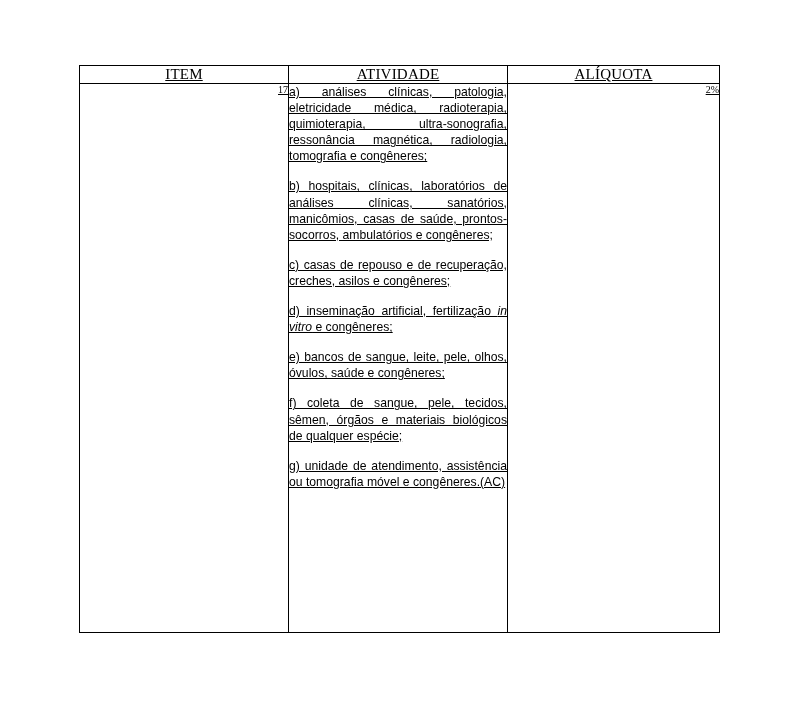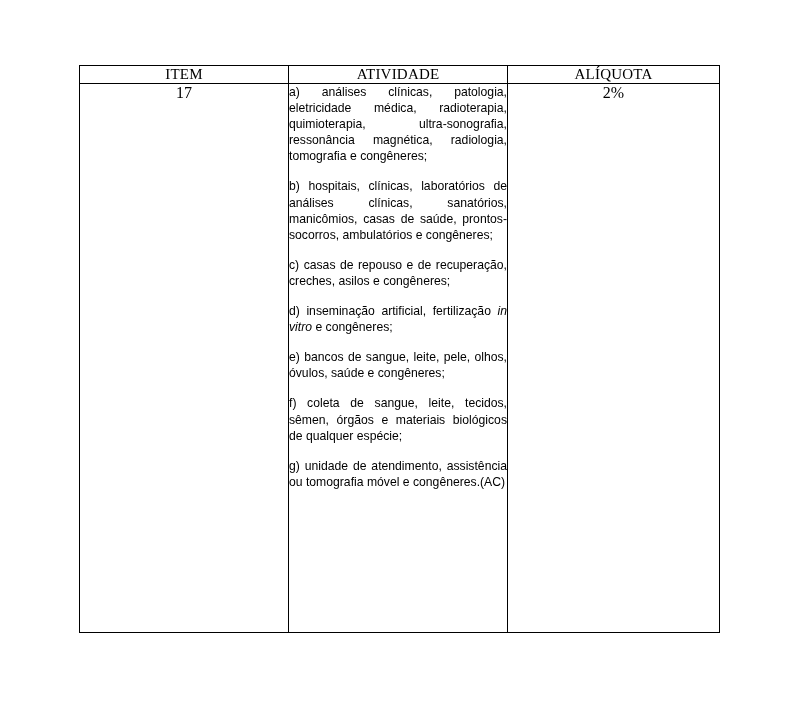--- a/index.html
+++ b/index.html
@@ -22,43 +22,44 @@
     height: 723px;
     background: #ffffff;
   }
   .doc-table {
     position: absolute;
     left: 79px;
     top: 65px;
     width: 637px;
     border-collapse: collapse;
     table-layout: fixed;
+    text-decoration: underline;
   }
   .doc-table td, .doc-table th {
     border: 1px solid #000000;
     vertical-align: top;
     padding: 0;
   }
   .col-item { width: 208px; }
   .col-atividade { width: 218px; }
   .col-aliquota { width: 211px; }
 
   .head-cell {
     text-align: center;
     font-family: "Liberation Serif", serif;
     font-size: 15px;
     font-weight: normal;
     padding: 5px 0 6px 0;
     letter-spacing: 0.2px;
   }
   .body-cell-item,
   .body-cell-aliquota {
-    text-align: center;
+    text-align: right;
     font-family: "Liberation Serif", serif;
-    font-size: 16px;
+    font-size: 10px;
     padding: 8px 0 0 0;
   }
   .body-cell-atividade {
     padding: 7px 8px 8px 10px;
     height: 548px;
     margin-top: 10px;
   }
   .act-block {
     font-family: "Liberation Sans", sans-serif;
     font-size: 12.2px;
@@ -90,20 +91,20 @@
     </thead>
     <tbody>
       <tr>
         <td class="body-cell-item col-item">17</td>
         <td class="body-cell-atividade col-atividade">
           <p class="act-block">a) análises clínicas, patologia, eletricidade médica, radioterapia, quimioterapia, ultra-sonografia, ressonância magnética, radiologia, tomografia e congêneres;</p>
           <p class="act-block">b) hospitais, clínicas, laboratórios de análises clínicas, sanatórios, manicômios, casas de saúde, prontos-socorros, ambulatórios e congêneres;</p>
           <p class="act-block">c) casas de repouso e de recuperação, creches, asilos e congêneres;</p>
           <p class="act-block">d) inseminação artificial, fertilização <i>in vitro</i> e congêneres;</p>
           <p class="act-block">e) bancos de sangue, leite, pele, olhos, óvulos, saúde e congêneres;</p>
-          <p class="act-block">f) coleta de sangue, leite, tecidos, sêmen, órgãos e materiais biológicos de qualquer espécie;</p>
+          <p class="act-block">f) coleta de sangue, pele, tecidos, sêmen, órgãos e materiais biológicos de qualquer espécie;</p>
           <p class="act-block">g) unidade de atendimento, assistência ou tomografia móvel e congêneres.(AC)</p>
         </td>
         <td class="body-cell-aliquota col-aliquota">2%</td>
       </tr>
     </tbody>
   </table>
 </div>
 
 </body></html>

